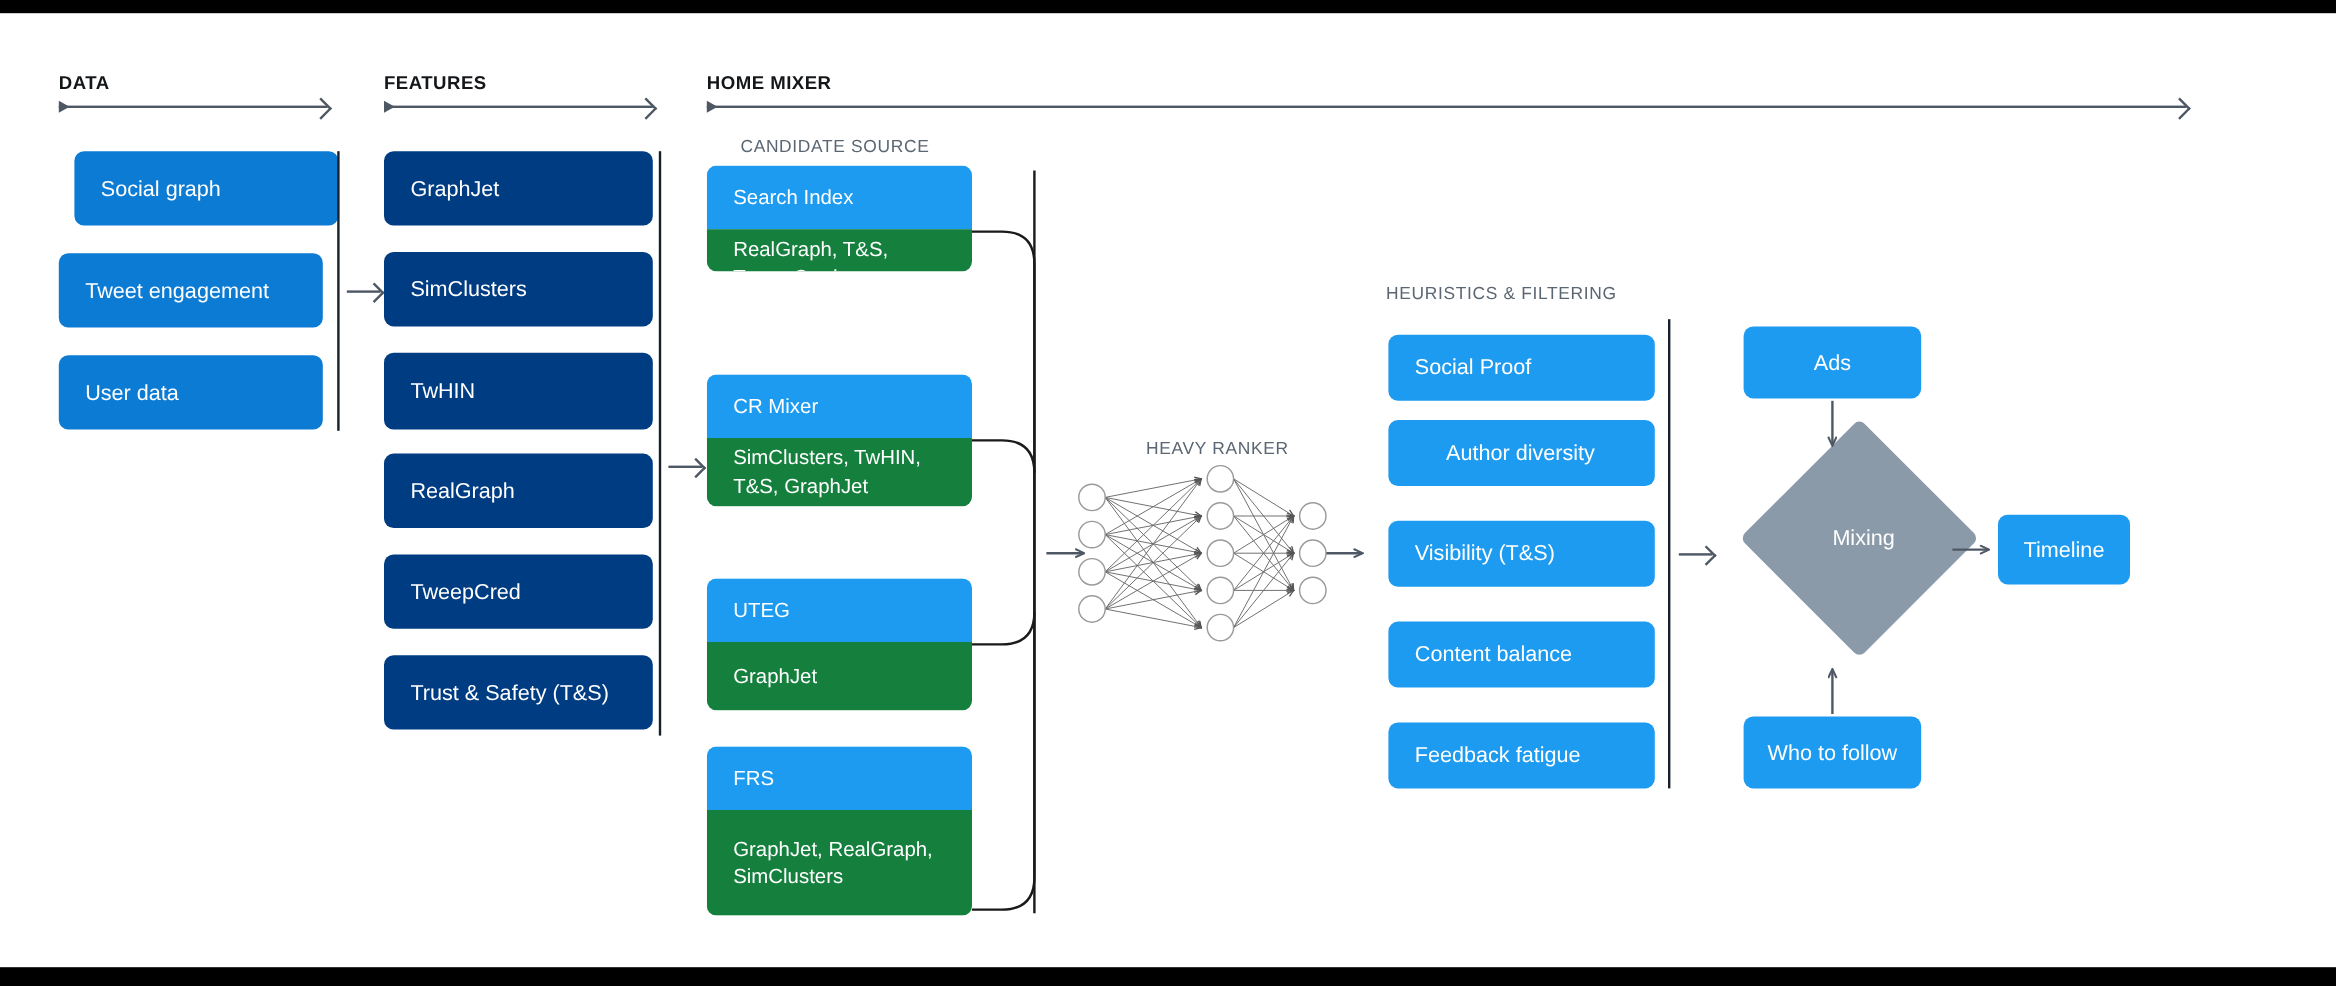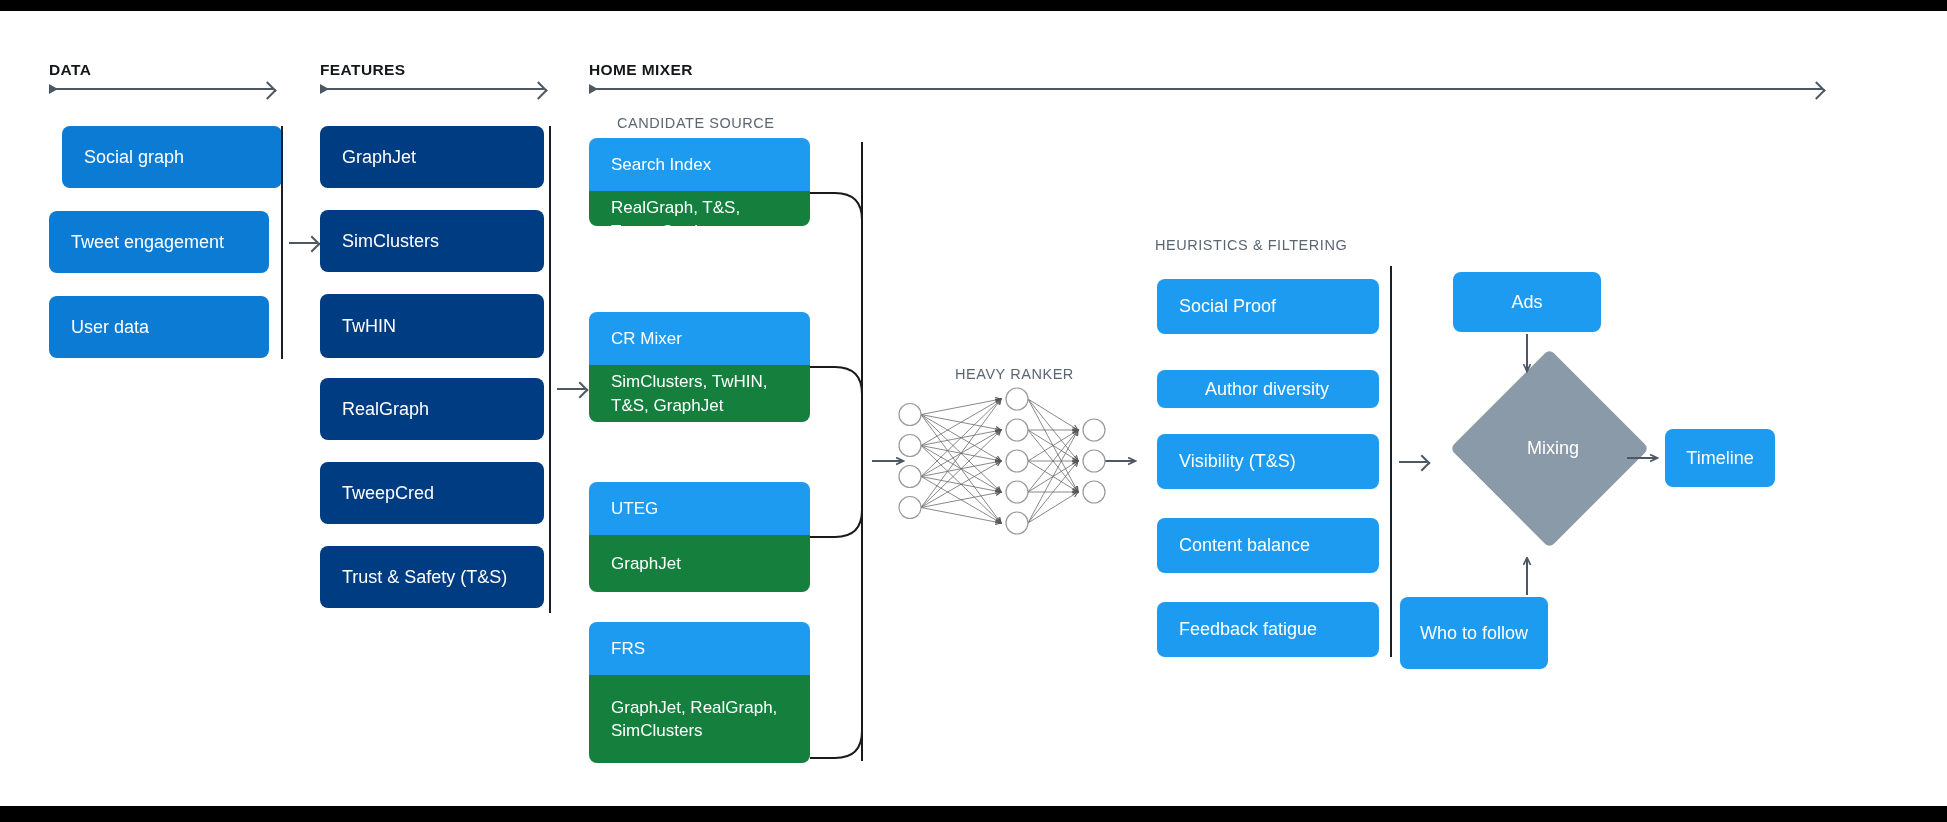--- a/index.html
+++ b/index.html
@@ -244,21 +244,21 @@
 
   <div class="cs" style="left:589px; top:611px; width:221px; height:141px;">
     <div class="cs-head" style="height:53px;">FRS</div>
     <div class="cs-body" style="height:88px; white-space:pre-line;">GraphJet, RealGraph,
 SimClusters</div>
   </div>
 
   <div class="box blue pad" style="left:1157px; top:255px; width:222px; height:55px;margin-top:13px;">
     <span>Social Proof</span>
   </div>
-  <div class="box blue pad" style="left:1157px; top:359px; width:222px; height:38px;padding-left:48px;">
+  <div class="box blue pad" style="left:1157px; top:339px; width:222px; height:55px;padding-left:48px;">
     <span>Author diversity</span>
   </div>
   <div class="box blue pad" style="left:1157px; top:423px; width:222px; height:55px;">
     <span>Visibility (T&amp;S)</span>
   </div>
   <div class="box blue pad" style="left:1157px; top:507px; width:222px; height:55px;">
     <span>Content balance</span>
   </div>
   <div class="box blue pad" style="left:1157px; top:591px; width:222px; height:55px;">
     <span>Feedback fatigue</span>
@@ -271,21 +271,21 @@
     <span>Ads</span>
   </div>
 
   <div class="diamond" style="left:1479px; top:367px; width:141px; height:141px;"></div>
   <div class="diamond-label" style="left:1453px; top:417px; width:200px; height:40px;">Mixing</div>
 
   <div class="box blue ctr" style="left:1665px; top:418px; width:110px; height:58px;">
     <span>Timeline</span>
   </div>
 
-  <div class="box blue ctr" style="left:1400px; top:586px; width:148px; height:72px;">
+  <div class="box blue ctr" style="left:1453px; top:586px; width:148px; height:60px;">
     <span>Who to follow</span>
   </div>
 
   <svg class="overlay">
     <defs>
       <marker id="ah" markerWidth="9" markerHeight="9" refX="7.5" refY="4" orient="auto" markerUnits="userSpaceOnUse">
         <path d="M0.5,0.5 L8,4 L0.5,7.5" fill="none" stroke="#4e5864" stroke-width="1.7"></path>
       </marker>
       <marker id="ahn" markerWidth="7" markerHeight="7" refX="6" refY="3" orient="auto" markerUnits="userSpaceOnUse">
         <path d="M0.5,0.5 L6,3 L0.5,5.5" fill="none" stroke="#555" stroke-width="1.1"></path>

